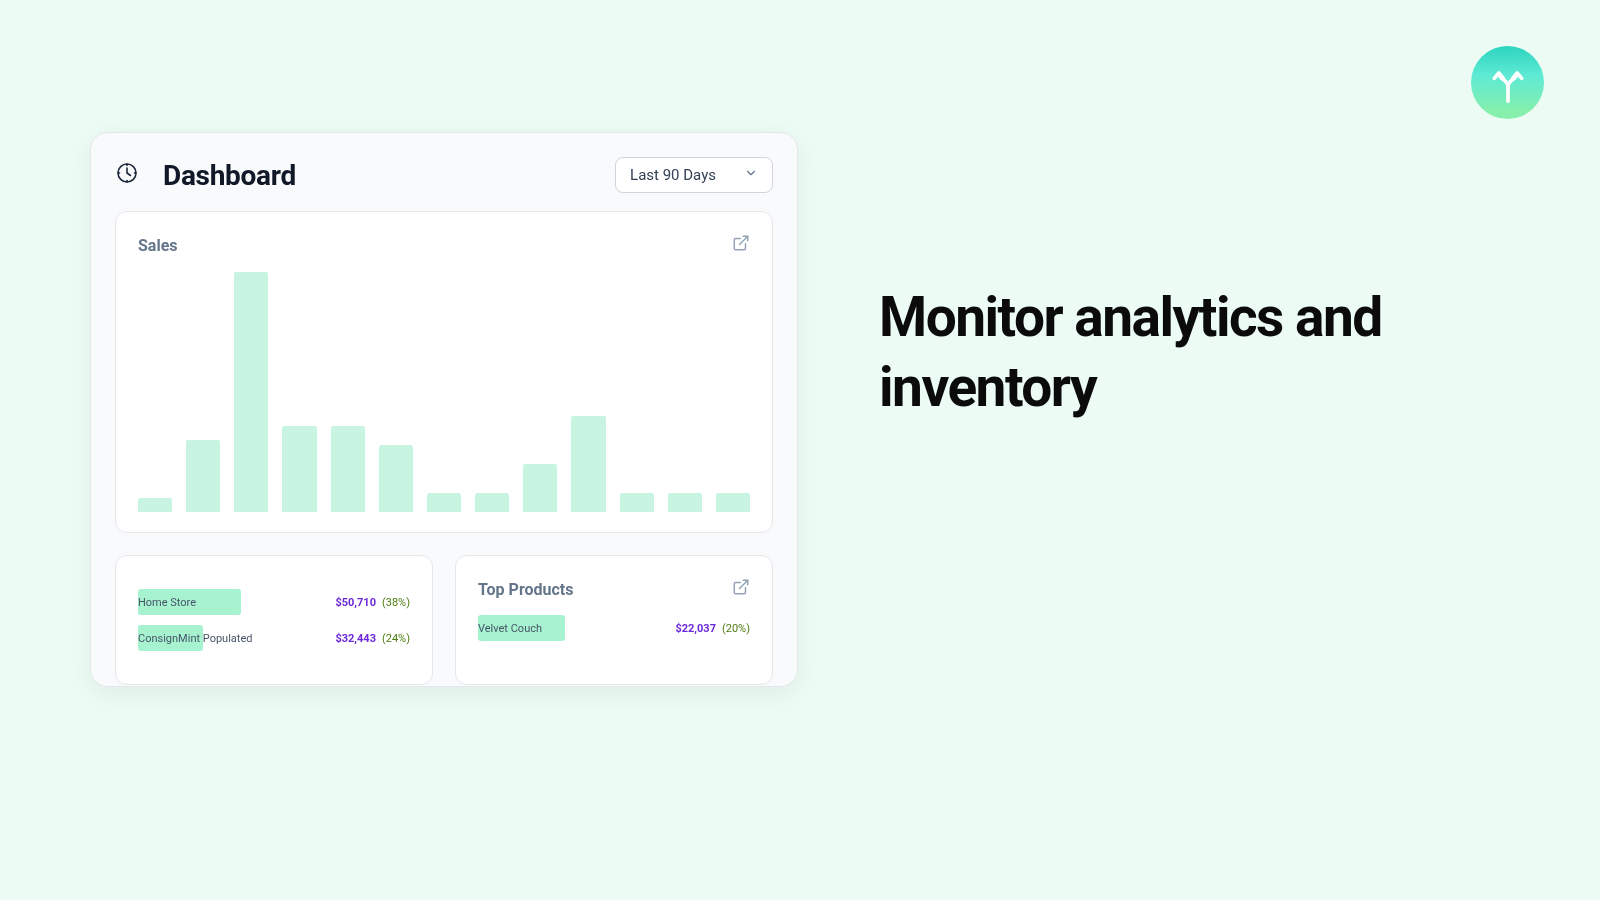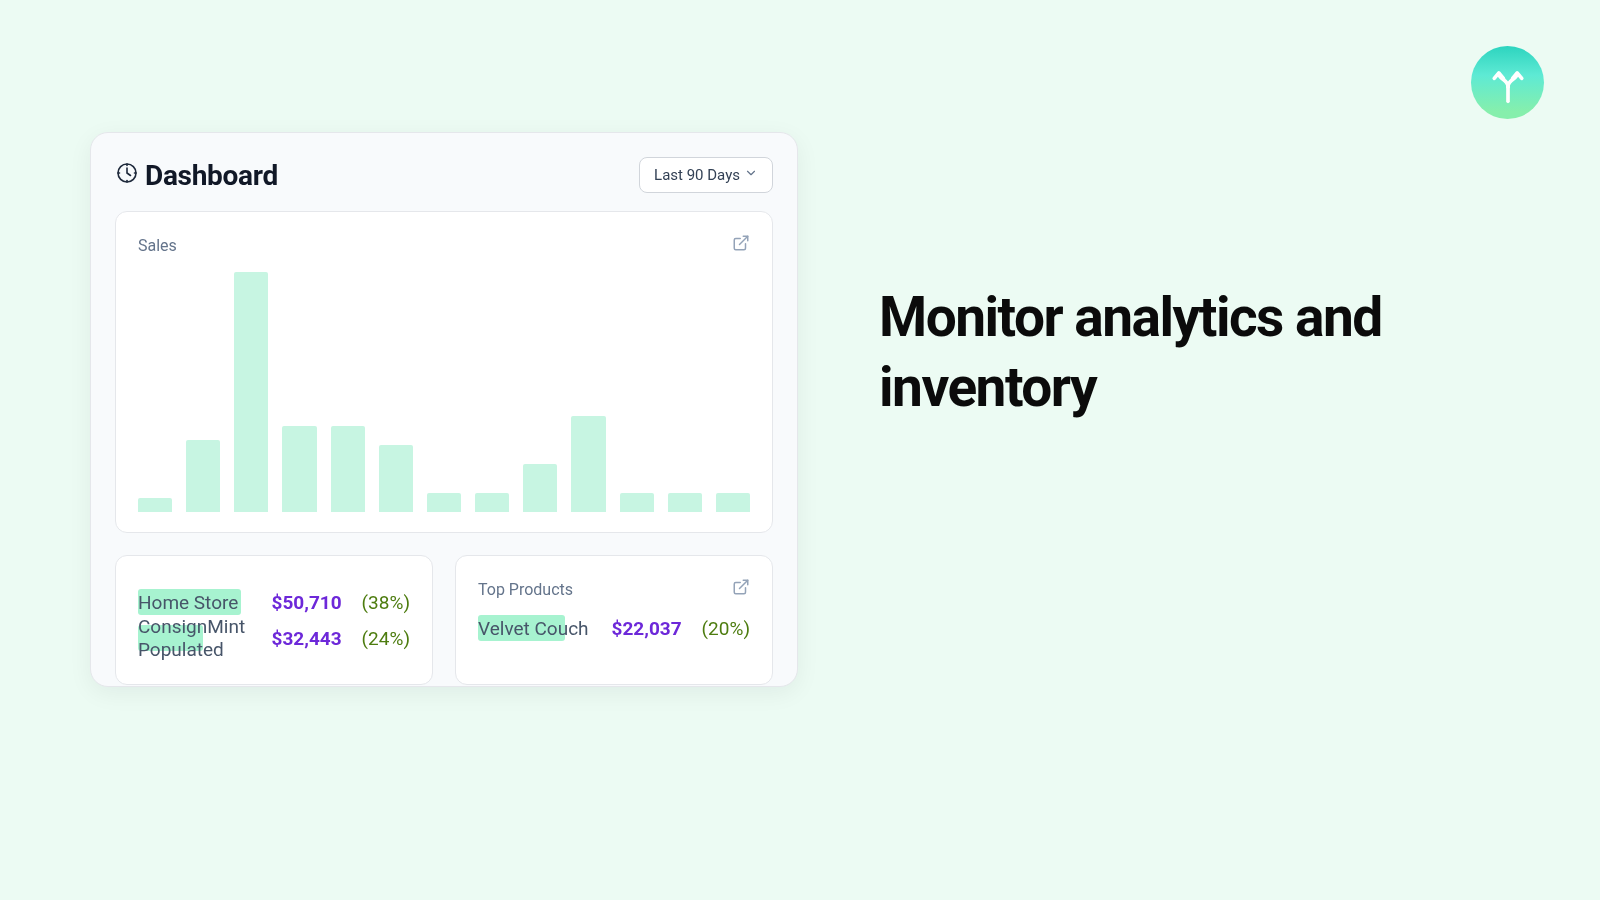--- a/index.html
+++ b/index.html
@@ -49,33 +49,33 @@
   }
   .dash-header {
     display: flex;
     align-items: center;
     justify-content: space-between;
     margin-bottom: 18px;
   }
   .dash-title-wrap {
     display: flex;
     align-items: center;
-    gap: 6px;
+    gap: 24px;
   }
   .dash-title-wrap svg { width: 24px; height: 24px; stroke: #1e293b; }
   .dash-title {
     font-size: 28px;
     font-weight: 700;
     color: #111827;
     letter-spacing: -0.3px;
   }
   .period-select {
     display: inline-flex;
     align-items: center;
-    gap: 4px;
+    gap: 28px;
     border: 1px solid #d1d5db;
     background: #fff;
     border-radius: 8px;
     padding: 8px 14px;
     font-size: 15px;
     color: #334155;
     cursor: pointer;
   }
   .period-select svg { width: 14px; height: 14px; stroke: #64748b; }
   .panel {
@@ -85,21 +85,21 @@
     padding: 22px 22px 0 22px;
   }
   .panel-header {
     display: flex;
     align-items: center;
     justify-content: space-between;
     margin-bottom: 16px;
   }
   .panel-title {
     font-size: 16px;
-    font-weight: 400;
+    font-weight: 700;
     color: #64748b;
   }
   .ext-link svg { width: 18px; height: 18px; stroke: #94a3b8; }
   .sales-panel { height: 322px; margin-bottom: 22px; }
   .bars {
     display: flex;
     align-items: flex-end;
     gap: 14px;
     height: 240px;
   }
@@ -113,22 +113,22 @@
     gap: 22px;
   }
   .small-panel {
     flex: 1;
     height: 130px;
     padding-bottom: 0;
   }
   .row {
     display: flex;
     align-items: center;
-    gap: 20px;
-    font-size: 19px;
+    gap: 6px;
+    font-size: 11px;
     margin-top: 12px;
     position: relative;
     height: 24px;
   }
   .row .name {
     color: #475569;
     position: relative;
     z-index: 2;
   }
   .row .amount {

